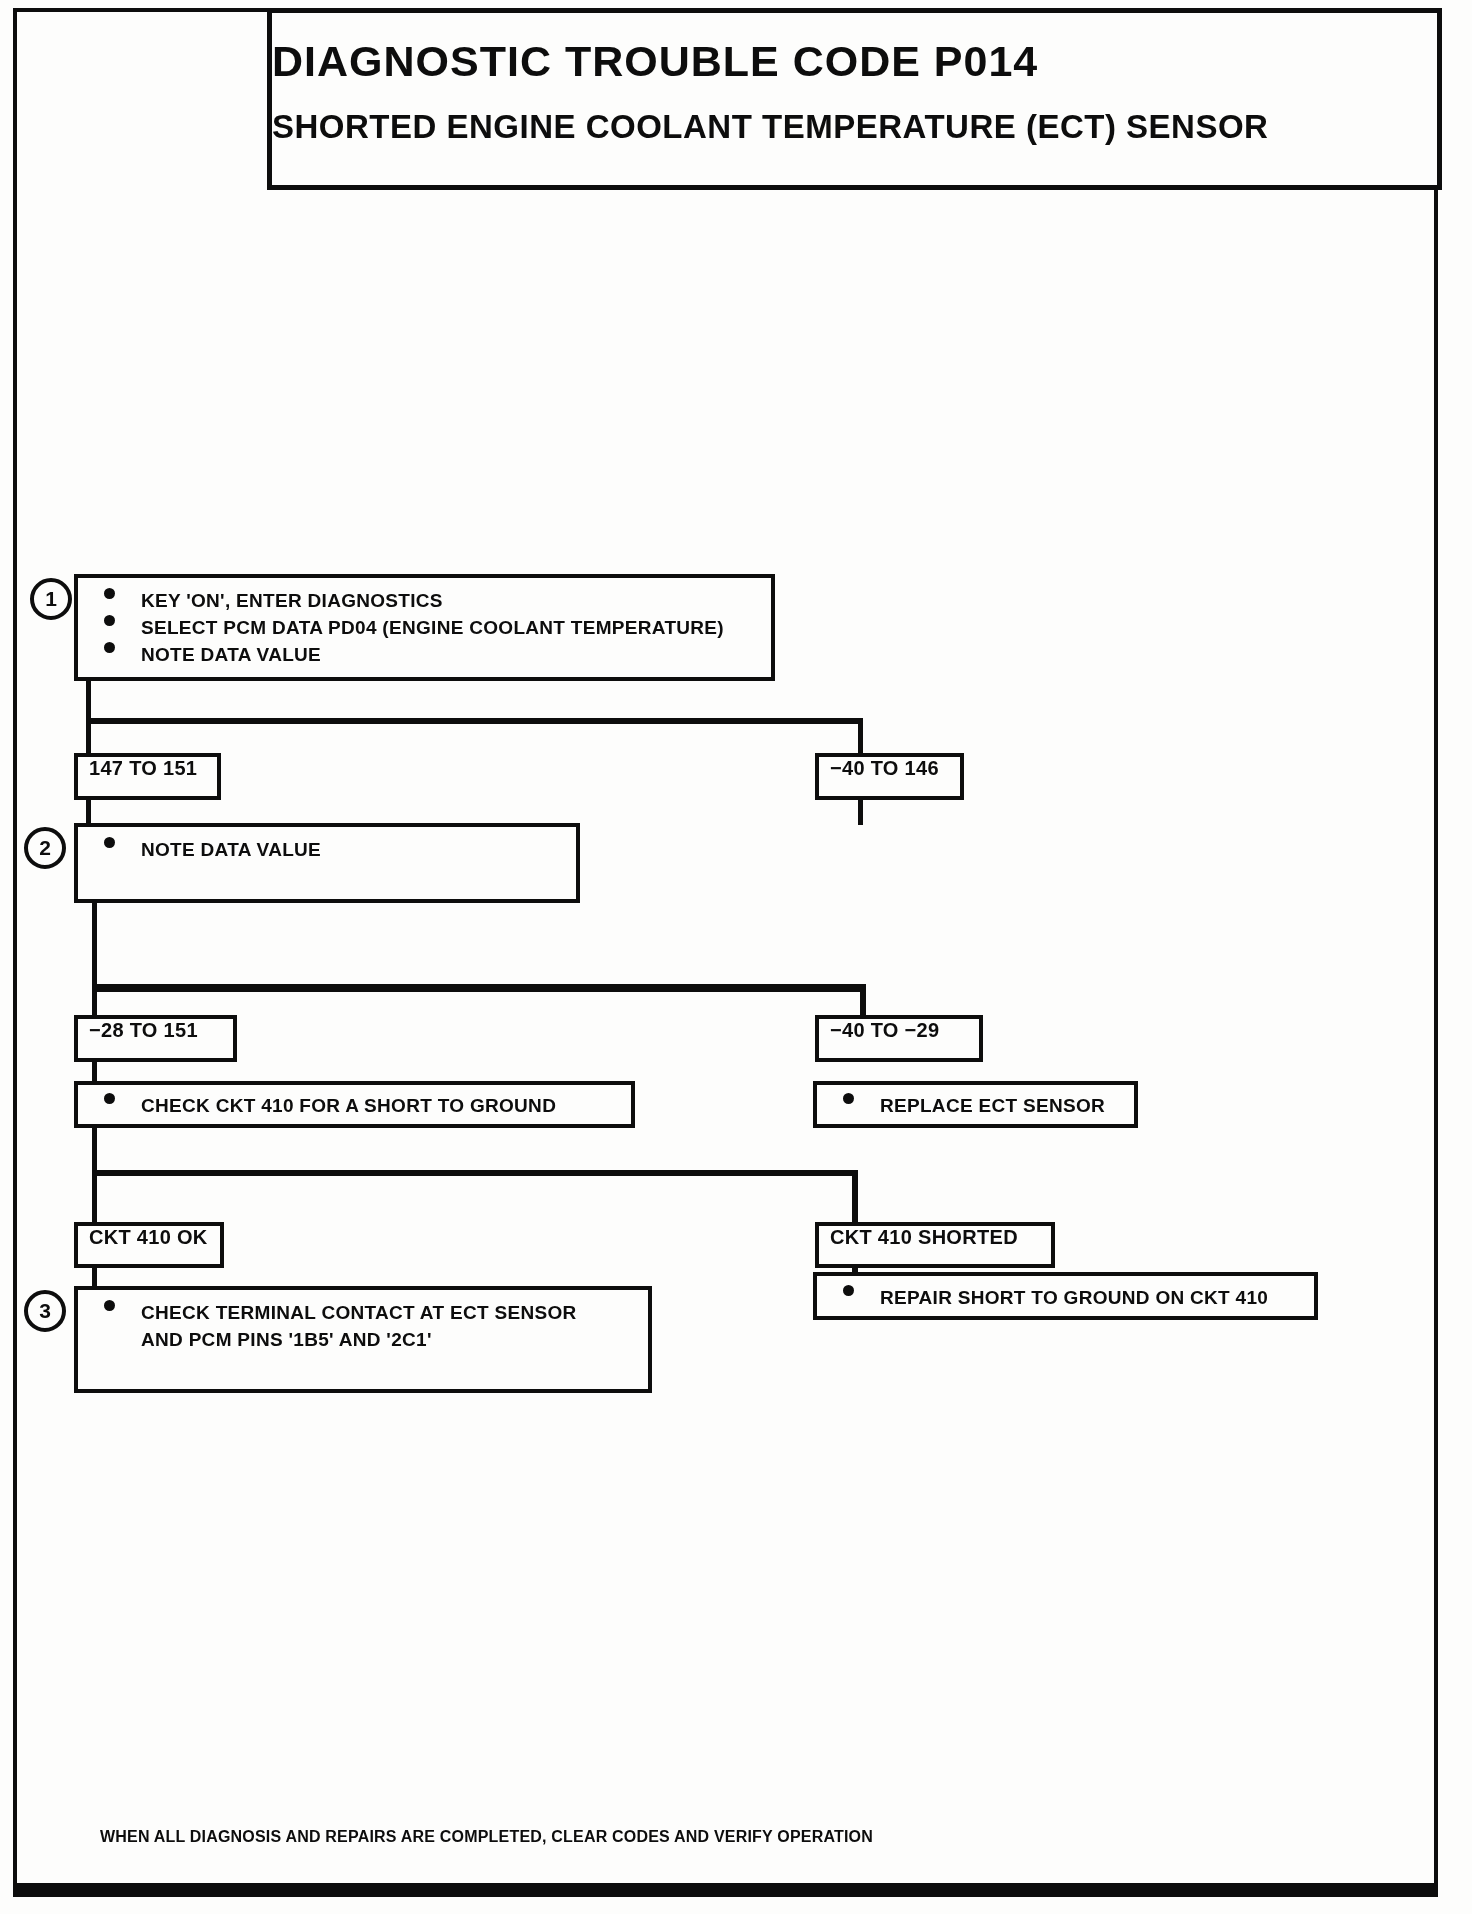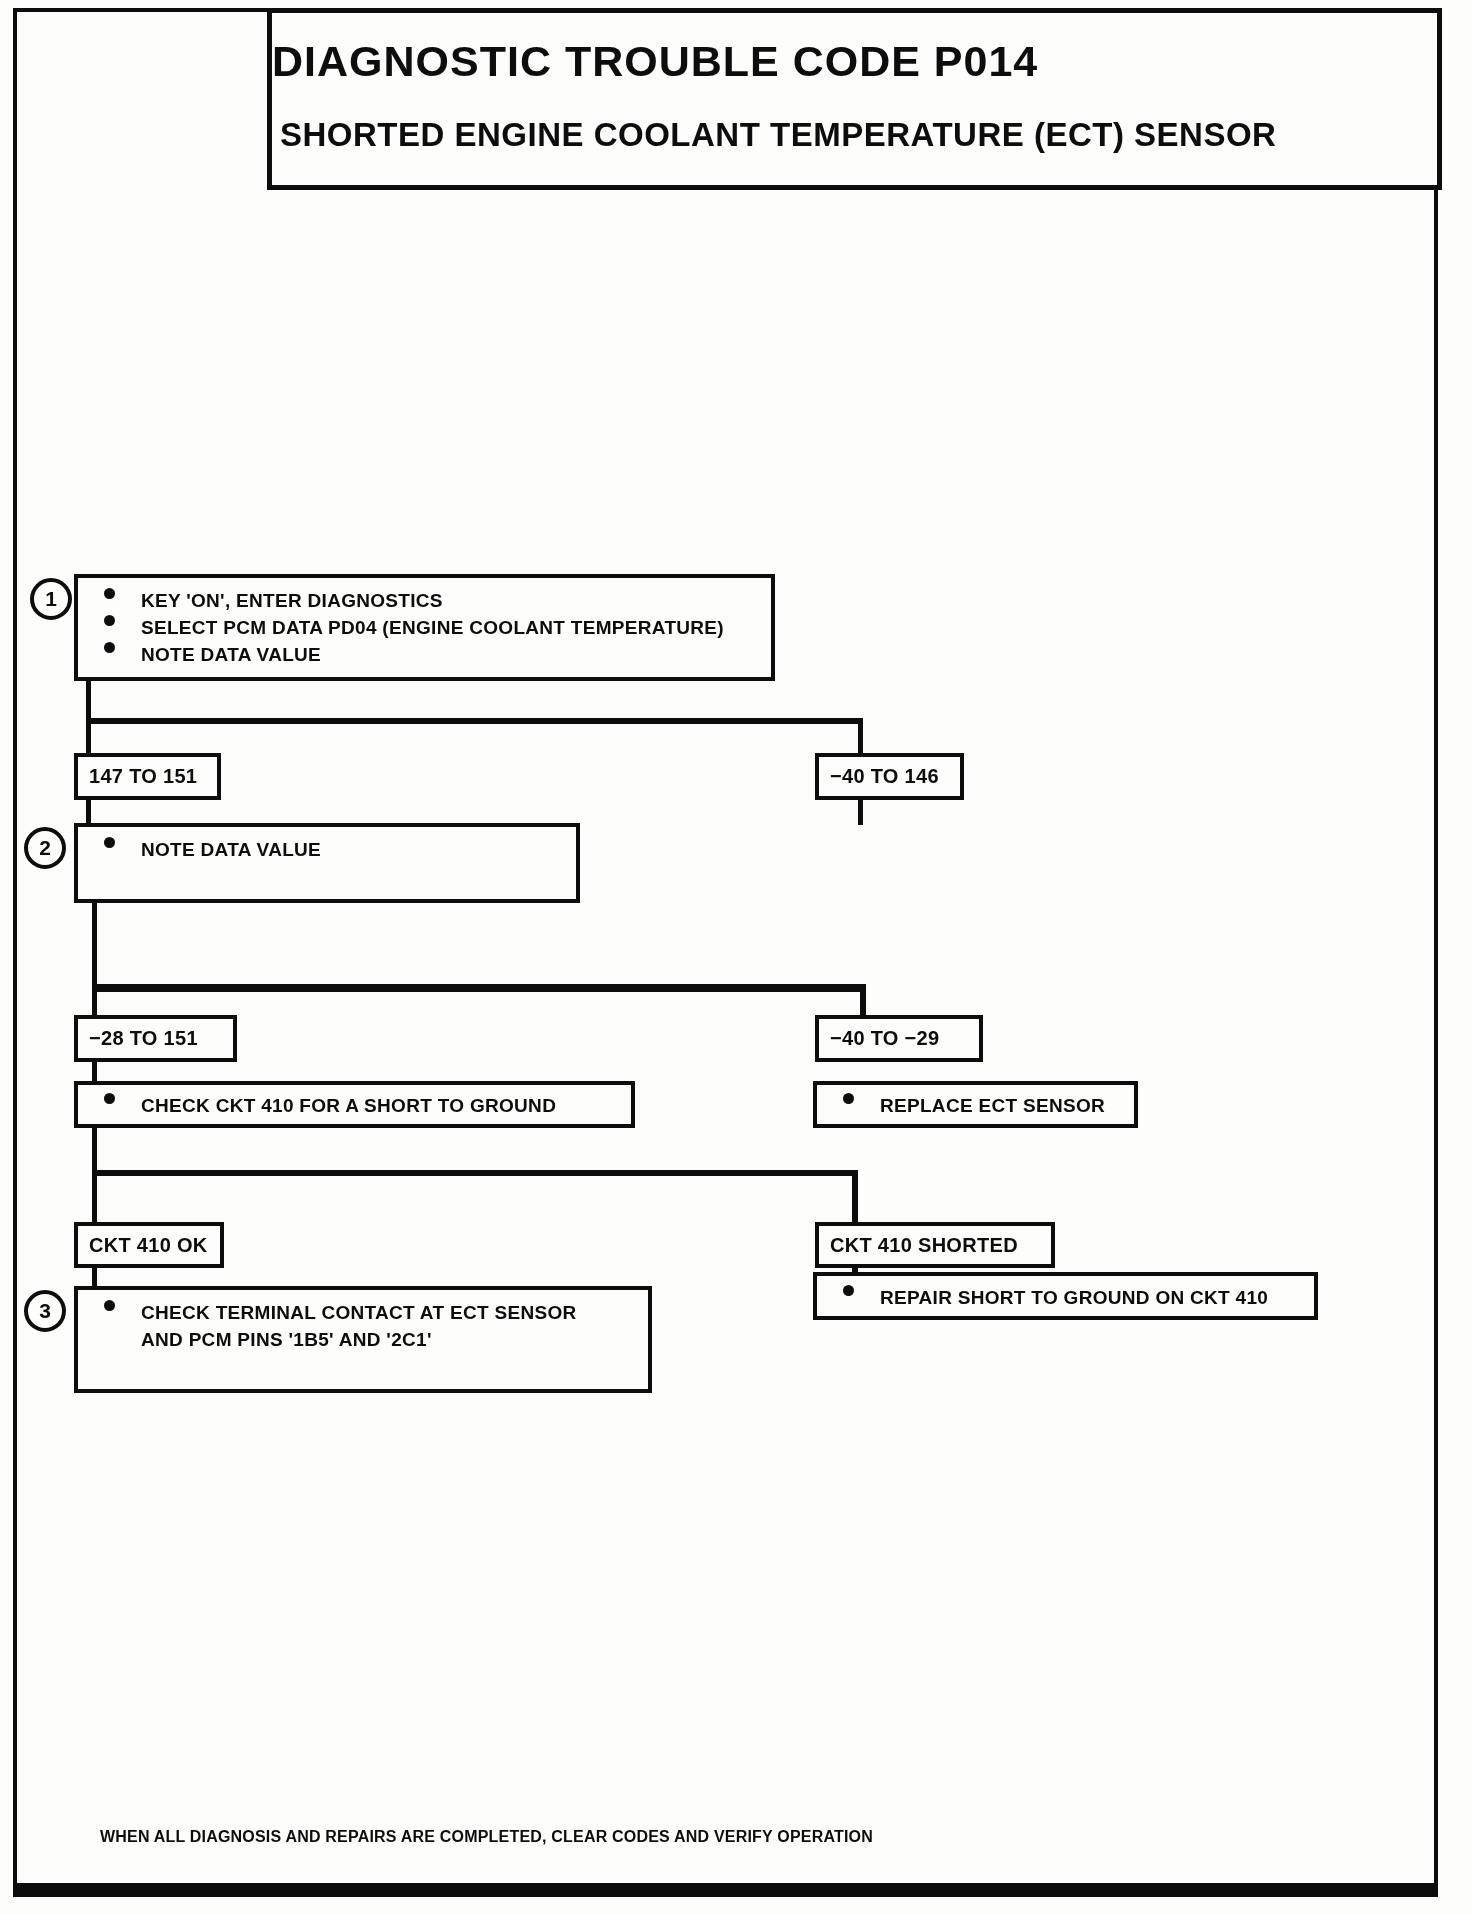--- a/index.html
+++ b/index.html
@@ -20,32 +20,32 @@
   
   .title-box{
     position:absolute;left:267px;top:8px;width:1175px;height:182px;
     border:5px solid #0d0d0d;box-sizing:border-box;background:#fdfdfc;
   }
   .title-main{
     margin:0;padding-top:24px;
     font-size:43px;font-weight:bold;letter-spacing:1px;
   }
   .title-sub{
-    margin:8px;padding-top:22px;
+    margin:0;padding-top:22px;
     font-size:33px;font-weight:bold;letter-spacing:0.5px;
   }
   
   .line{position:absolute;background:#0d0d0d;}
   
   .fc-box{
     position:absolute;border:4px solid #0d0d0d;box-sizing:border-box;
     background:#fdfdfc;font-weight:bold;font-size:19px;
   }
   .fc-box.small{
-    display:flex;align-items:center;padding-left:11px;font-size:20px;
+    display:flex;padding-left:11px;font-size:20px;
     letter-spacing:0.3px;
   }
   .bullets{padding:9px 6px 0 26px;}
   .brow{display:flex;align-items:flex-start;line-height:27px;}
   .dot{
     width:11px;height:11px;border-radius:50%;background:#0d0d0d;
     flex:0 0 11px;margin-right:26px;position:relative;top:1px;
   }
   .dot.hidden{visibility:hidden;}
   .btxt{letter-spacing:0.3px;white-space:nowrap;}

